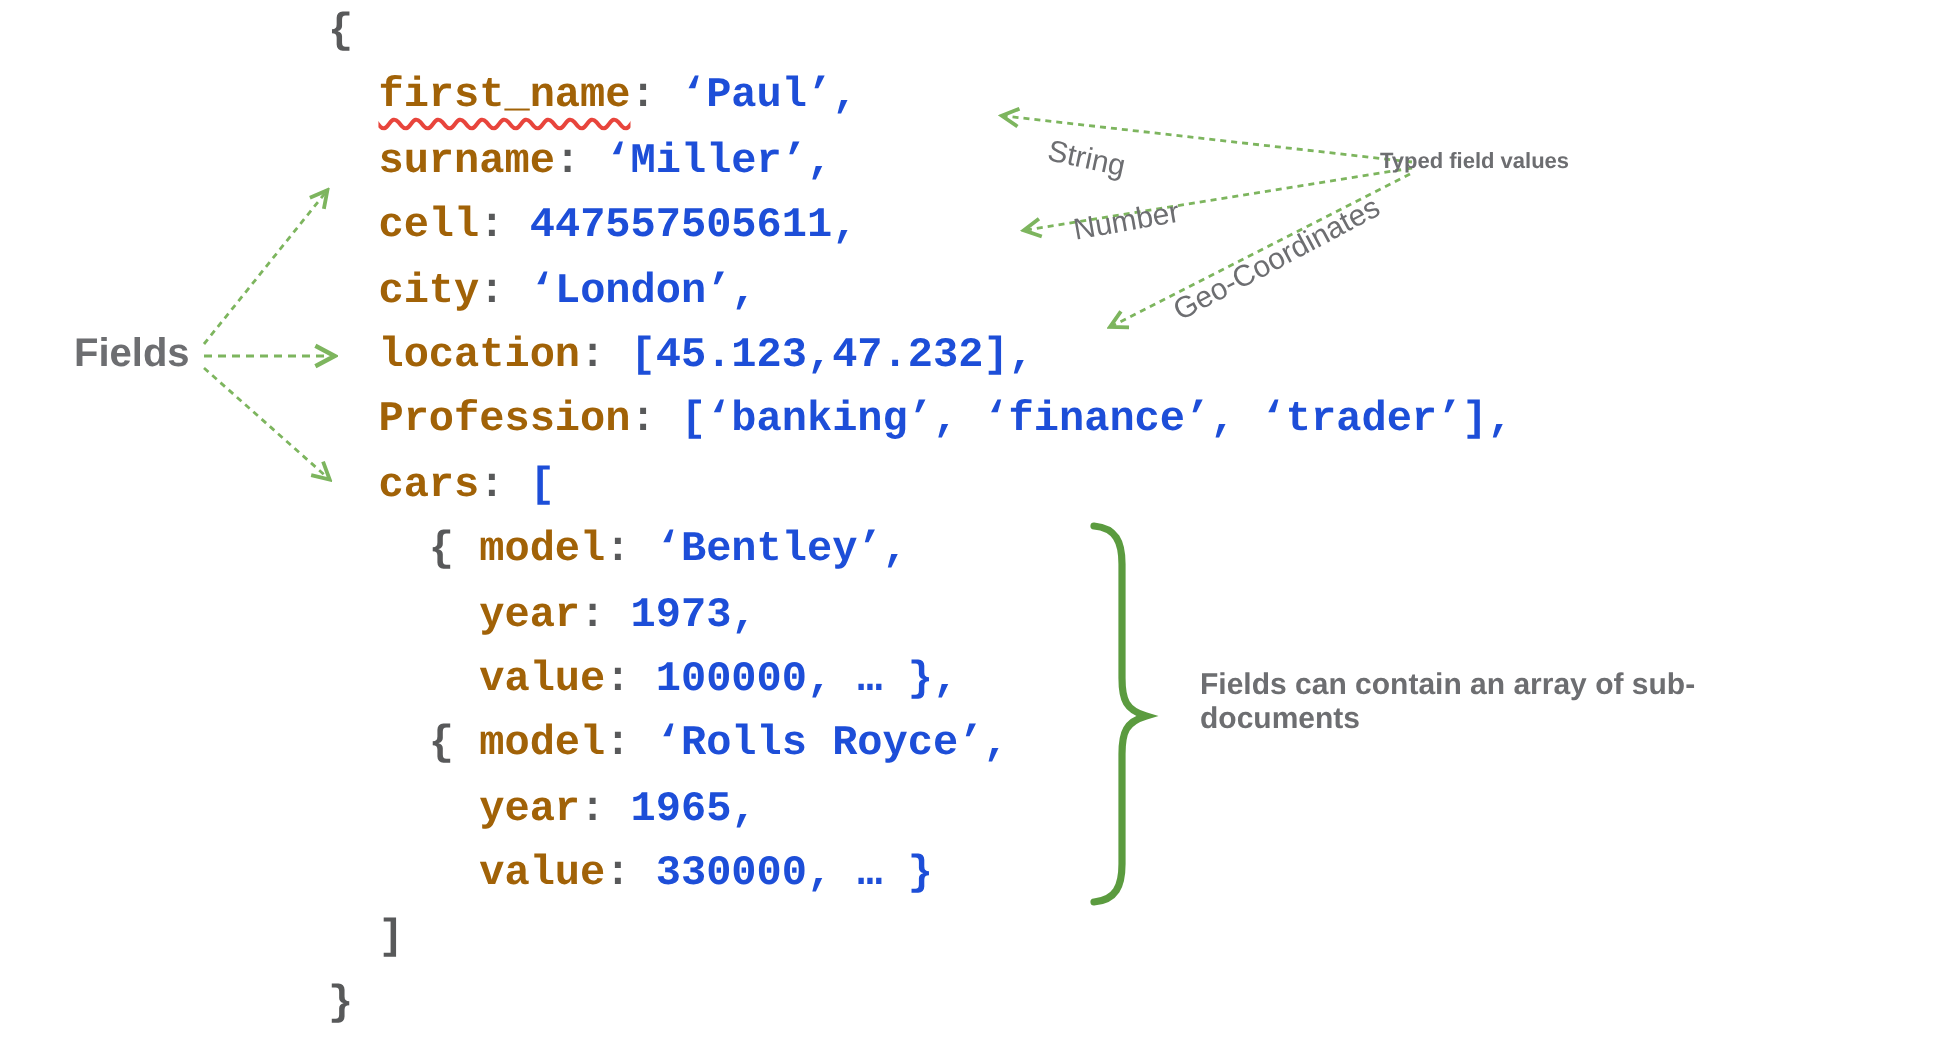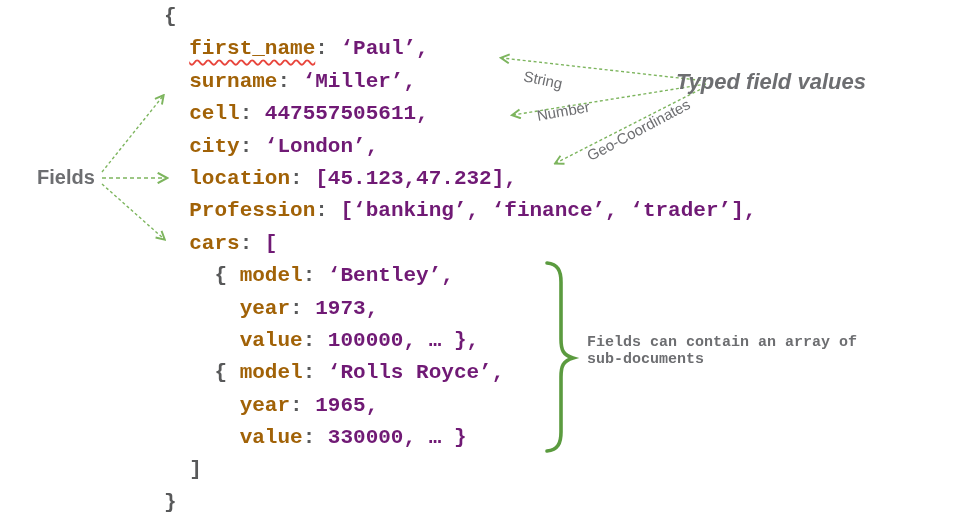--- a/index.html
+++ b/index.html
@@ -24,40 +24,40 @@
     top: 1px;
     font-family: "Liberation Mono", "DejaVu Sans Mono", monospace;
     font-size: 21px;
     font-weight: 700;
     line-height: 32.4px;
     white-space: pre;
     color: #58595a;
   }
   .code-line { height: 32.4px; white-space: pre; }
   .seg-plain { color: #58595a; white-space: pre; }
-  .seg-value { color: #701a75; white-space: pre; }
+  .seg-value { color: #1d4ed8; white-space: pre; }
   .seg-key   { color: #a16207; white-space: pre; }
   .squiggle {
     text-decoration-line: underline;
     text-decoration-style: wavy;
     text-decoration-color: #e8453c;
     text-decoration-thickness: 2px;
     text-underline-offset: 5px;
   }
   
   .anno {
     position: absolute;
     color: #6d6e71;
     font-size: 15px;
     line-height: 17px;
   }
   #fields-label        { left: 37px;  top: 169px; font-weight: 700; font-size: 20px; }
-  #typed-label         { left: 676px; top: 73px;  font-weight: 700; font-size: 22px; font-style: italic; }
+  #typed-label         { left: 690px; top: 73px;  font-weight: 700; font-size: 11px; }
   #arrays-label        { left: 822px; top: 191px; width: 150px; font-weight: 700; }
-  #subdocs-label       { left: 587px; top: 334px; width: 272px; font-weight: 700; font-family: Liberation Mono, monospace; }
+  #subdocs-label       { left: 600px; top: 334px; width: 272px; font-weight: 700; }
   #string-label  { left: 524px; top: 67px;  transform: rotate(12deg);  transform-origin: left center; }
   #number-label  { left: 537px; top: 107px; transform: rotate(-10deg); transform-origin: left center; }
   #geo-label     { left: 588px; top: 148px; transform: rotate(-28deg); transform-origin: left center; white-space: nowrap; }
   
   #overlay {
     position: absolute;
     left: 0; top: 0;
     width: 975px;
     height: 525px;
     pointer-events: none;

